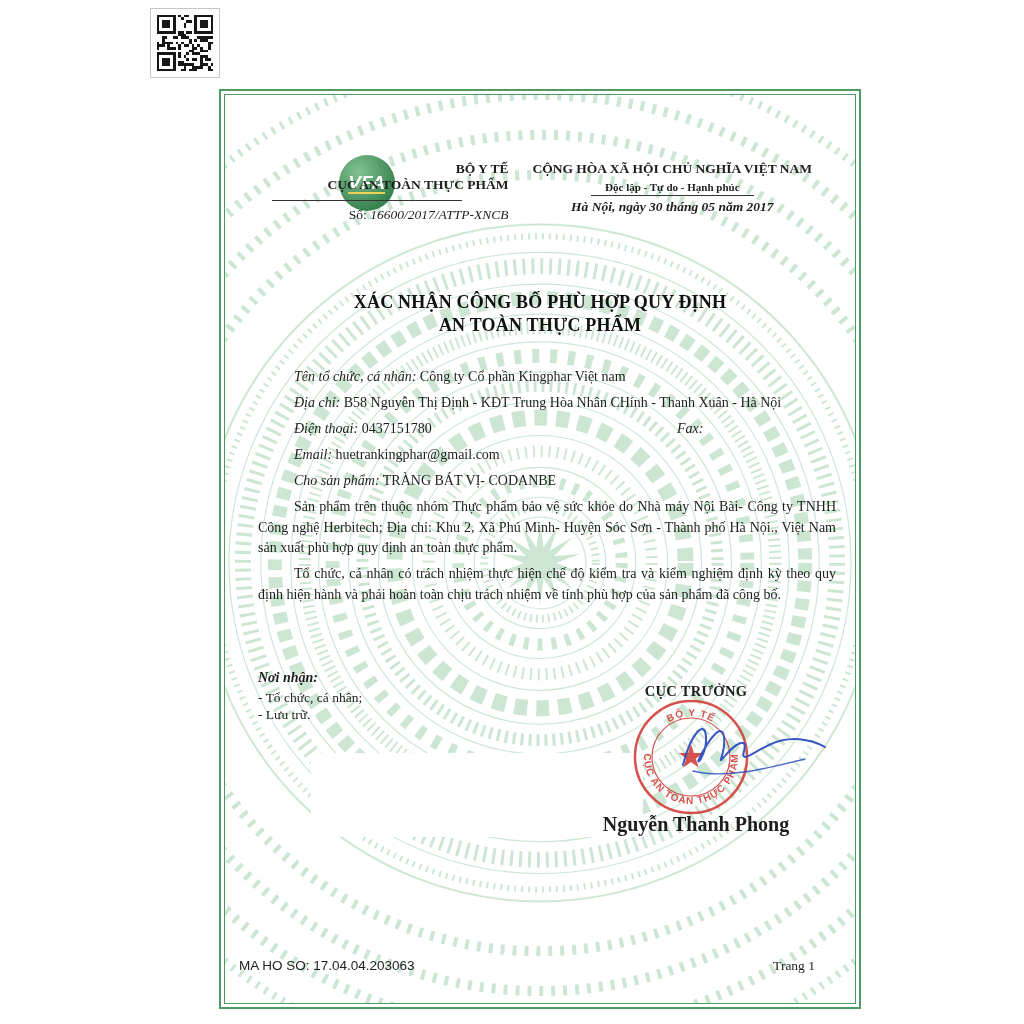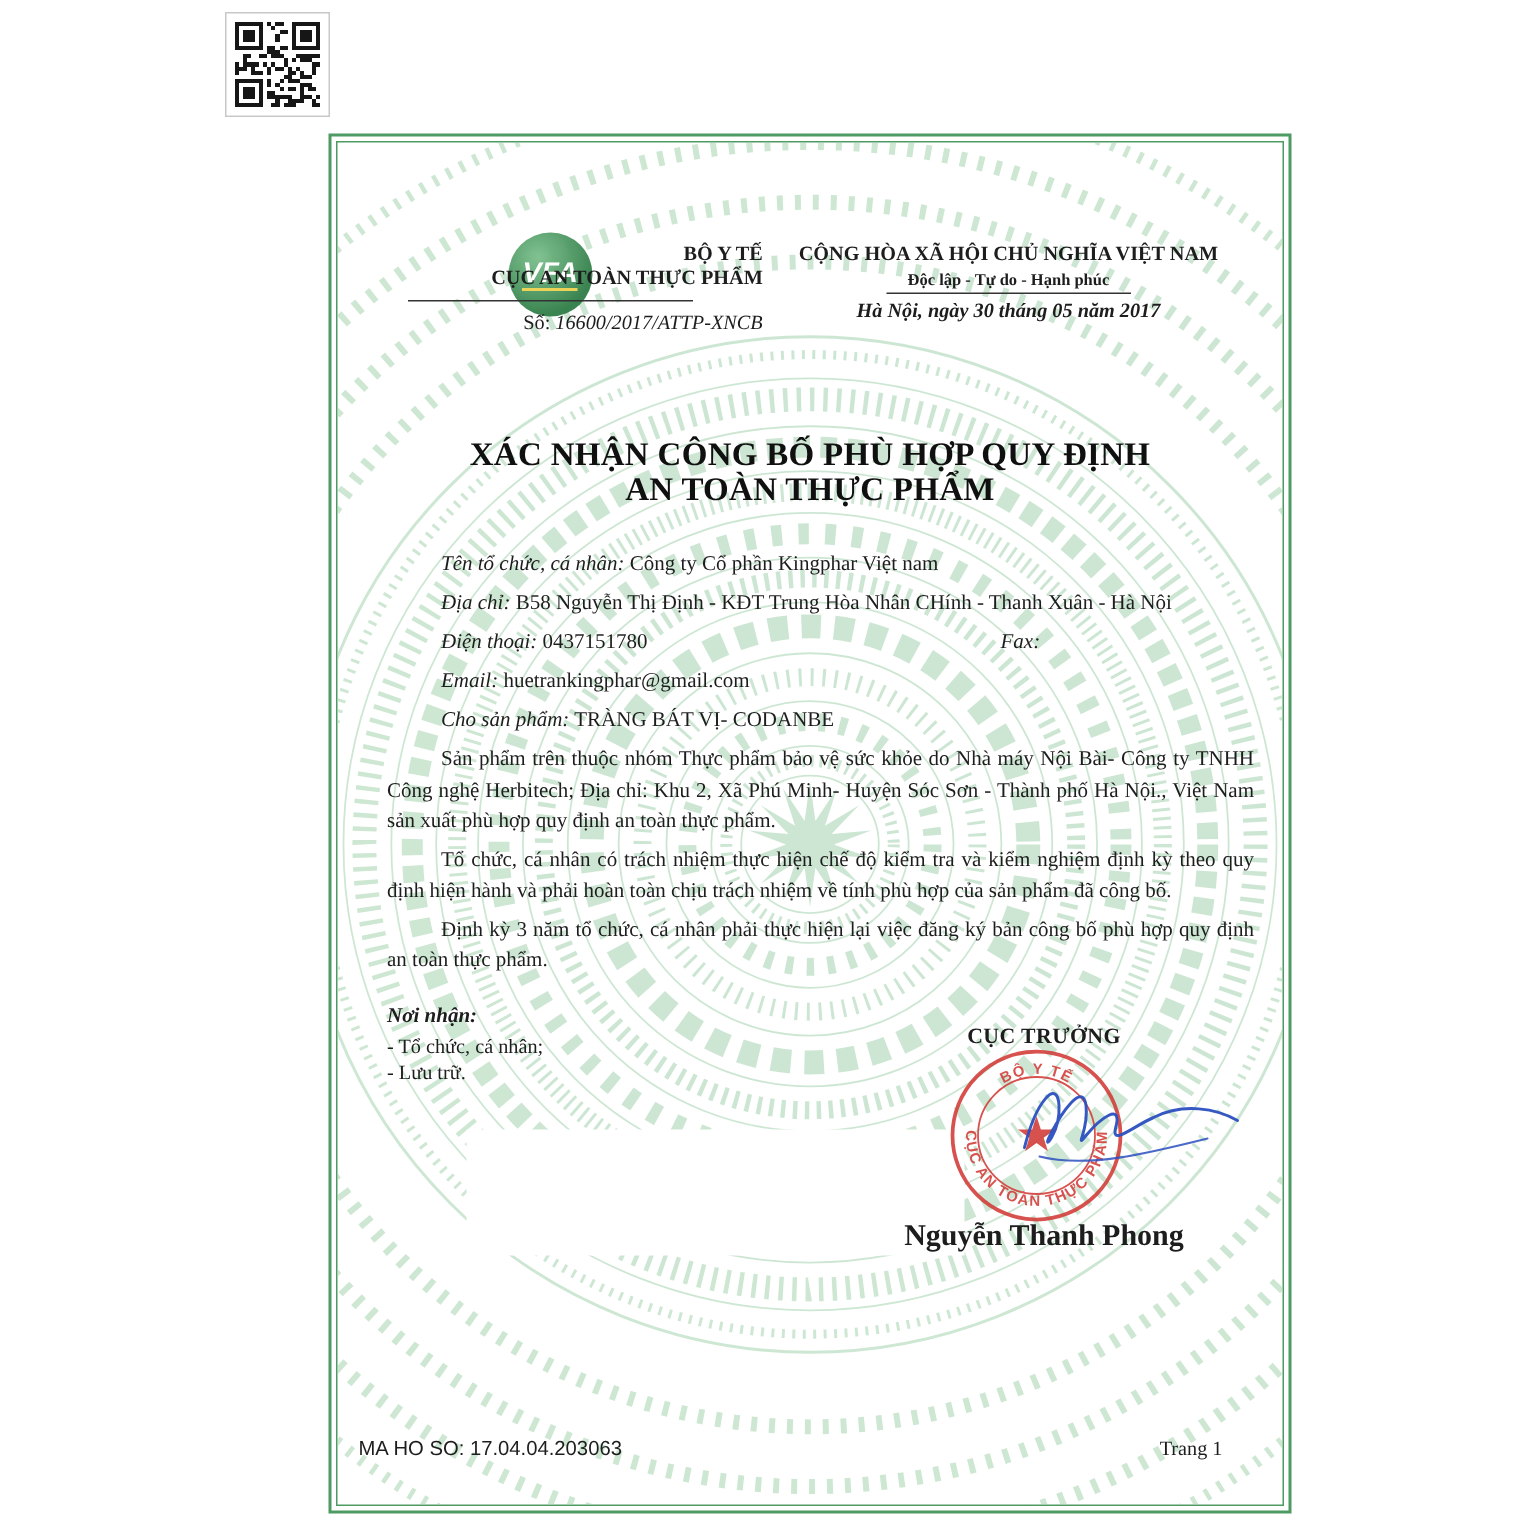--- a/index.html
+++ b/index.html
@@ -28,28 +28,28 @@
   .tx{position:relative;z-index:1;}
   .bold{font-weight:bold;}
   .t13{font-size:13.5px;}
   .hdr-rule{position:relative;z-index:1;width:190px;height:1px;background:#333;margin:7px auto 6px;}
   .num-line{font-size:13.5px;position:relative;z-index:1;}
   .italic{font-style:italic;}
   .motto{display:inline-block;font-weight:bold;font-size:11px;padding:1px 14px 2px;border-bottom:1.5px solid #333;margin-top:3px;}
   .date-line{margin-top:3px;font-style:italic;font-weight:600;font-size:13.5px;}
 
   
-  .doc-title{position:absolute;top:196px;left:0;width:100%;text-align:center;font-weight:bold;font-size:22px;line-height:23px;color:#101010;letter-spacing:.2px;}
+  .doc-title{position:absolute;top:196px;left:0;width:100%;text-align:center;font-weight:bold;font-size:18px;line-height:23px;color:#101010;letter-spacing:.2px;}
 
   
   .bodytxt{position:absolute;top:272px;left:33px;width:578px;font-size:14px;line-height:20.5px;text-align:justify;}
   .bodytxt p{margin:0 0 5.5px;text-indent:36px;}
   .lbl{font-style:italic;}
   .f-phone{position:relative;}
-  .fax-label{position:absolute;left:373px;top:0;font-style:italic;}
+  .fax-label{position:absolute;left:383px;top:0;font-style:italic;}
   .para{margin-top:4px !important;}
 
   
   .footer-left{position:absolute;left:33px;top:575px;font-size:13.5px;z-index:2;}
   .rcpt-label{font-weight:bold;font-style:italic;font-size:14px;margin-bottom:3px;}
   .rcpt{line-height:17px;}
   .signer-title{position:absolute;left:363px;top:588px;width:216px;text-align:center;font-weight:bold;font-size:14.5px;letter-spacing:.3px;z-index:2;}
   .seal{position:absolute;left:403px;top:599px;width:126px;height:126px;z-index:2;opacity:.88;}
   .sr{fill:none;stroke:#d23b37;}
   .st{fill:#d23b37;font-weight:bold;font-family:"Liberation Sans",sans-serif;font-size:10px;letter-spacing:1px;}
@@ -341,21 +341,20 @@
         </div>
 
         <div class="bodytxt">
           <p><span class="lbl">Tên tổ chức, cá nhân:</span> <span>Công ty Cổ phần Kingphar Việt nam</span></p>
           <p><span class="lbl">Địa chỉ:</span> <span>B58 Nguyễn Thị Định - KĐT Trung Hòa Nhân CHính - Thanh Xuân - Hà Nội</span></p>
           <p class="f-phone"><span class="lbl">Điện thoại:</span> <span>0437151780</span><span class="fax-label">Fax:</span></p>
           <p><span class="lbl">Email:</span> <span>huetrankingphar@gmail.com</span></p>
           <p><span class="lbl">Cho sản phẩm:</span> <span>TRÀNG BÁT VỊ- CODANBE</span></p>
           <p class="para">Sản phẩm trên thuộc nhóm Thực phẩm bảo vệ sức khỏe do Nhà máy Nội Bài- Công ty TNHH Công nghệ Herbitech; Địa chỉ: Khu 2, Xã Phú Minh- Huyện Sóc Sơn - Thành phố Hà Nội., Việt Nam sản xuất phù hợp quy định an toàn thực phẩm.</p>
           <p class="para">Tổ chức, cá nhân có trách nhiệm thực hiện chế độ kiểm tra và kiểm nghiệm định kỳ theo quy định hiện hành và phải hoàn toàn chịu trách nhiệm về tính phù hợp của sản phẩm đã công bố.</p>
-          <p class="para">Định kỳ 3 năm tổ chức, cá nhân phải thực hiện lại việc đăng ký bản công bố phù hợp quy định an toàn thực phẩm.</p>
         </div>
 
         <div class="footer-left">
           <div class="rcpt-label">Nơi nhận:</div>
           <div class="rcpt">- Tổ chức, cá nhân;</div>
           <div class="rcpt">- Lưu trữ.</div>
         </div>
 
         <div class="signer-title">CỤC TRƯỞNG</div>
 

